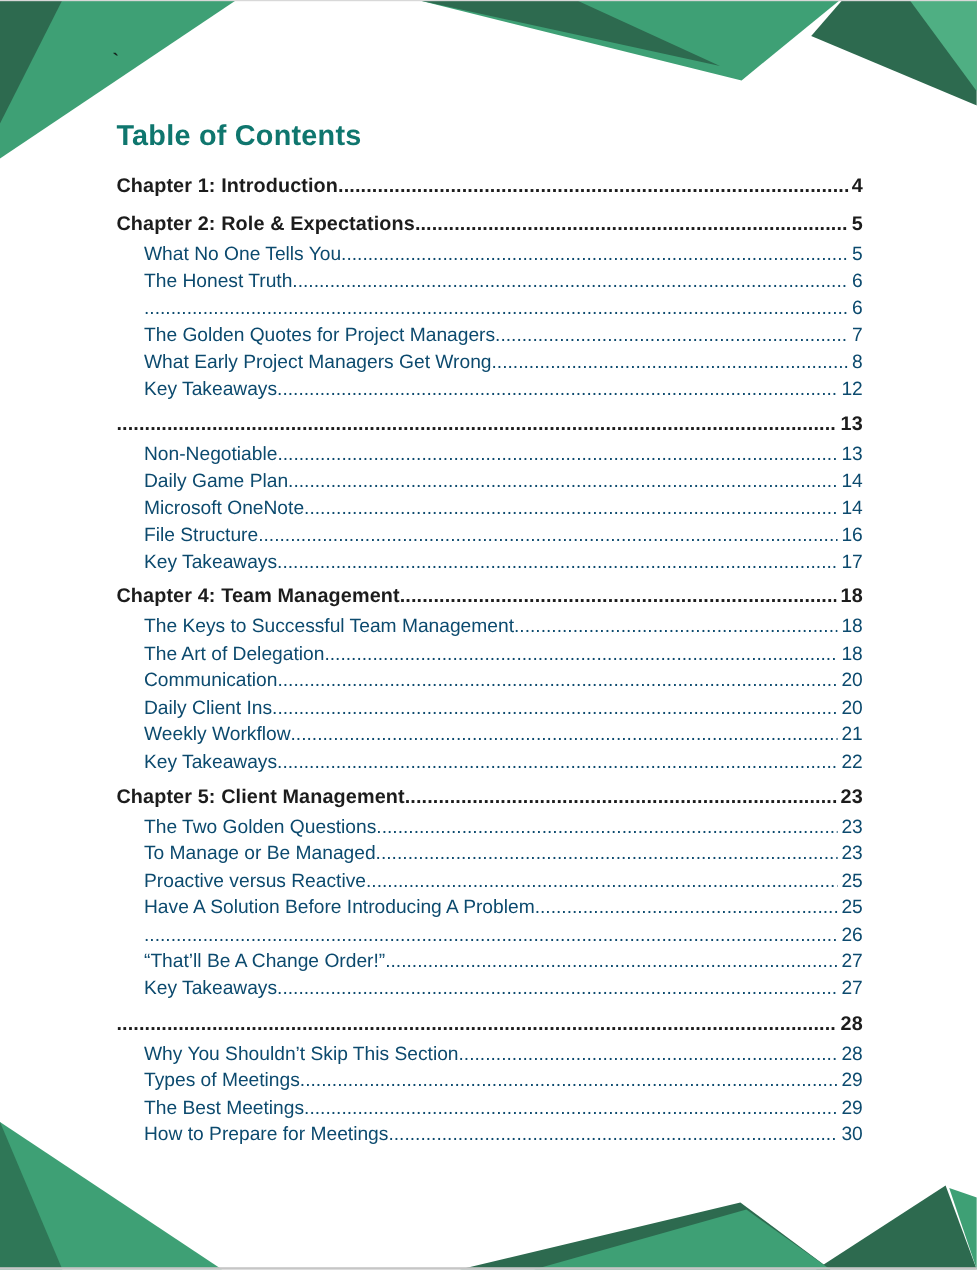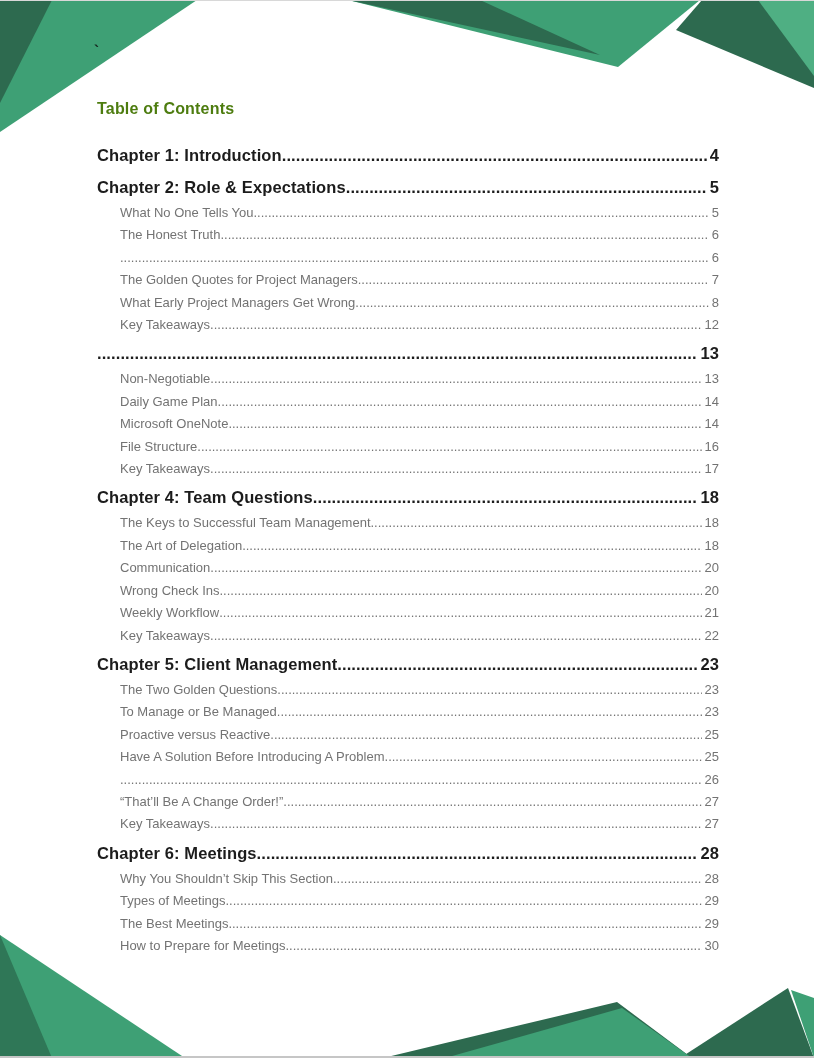--- a/index.html
+++ b/index.html
@@ -28,44 +28,44 @@
   svg.deco.bottom { bottom: 0; }
 
   .stray-mark {
     position: absolute; left: 94px; top: 42px;
     font-size: 15px; font-weight: 700; color: #15241d;
     z-index: 10;
   }
   .page-title {
     position: absolute; left: 97px; top: 100px;
     margin: 0;
-    font-size: 16px; font-weight: 800; letter-spacing: 0.2px;
-    color: #4d7c0f;
+    font-size: 24px; font-weight: 800; letter-spacing: 0.2px;
+    color: #0f766e;
     z-index: 10;
   }
   .toc {
     position: absolute; left: 97px; top: 141px; width: 622px;
     z-index: 10;
   }
   .toc-row {
     display: flex; align-items: center;
     white-space: nowrap;
   }
   .toc-row.chapter {
     font-size: 16.5px; font-weight: 600; letter-spacing: 0.1px;
     line-height: 29px;
     margin-top: 3px;
     color: #1c1c1c;
   }
   .toc-row.chapter:first-child { margin-top: 0; }
   .toc-row.section {
-    font-size: 13px; font-weight: 400;
+    font-size: 16px; font-weight: 400;
     line-height: 22.4px;
     padding-left: 23px;
-    color: #737373;
+    color: #0c4a6e;
   }
   .toc-entry-title { flex: 0 0 auto; }
   .dot-leader {
     flex: 1 1 auto;
     overflow: hidden;
     white-space: nowrap;
     min-width: 0;
   }
   .page-number { flex: 0 0 auto; margin-left: 3px; }
 </style>
@@ -150,41 +150,41 @@
         <span class="toc-entry-title">File Structure</span>
         <span class="dot-leader">............................................................................................................................................................................................................................................................................................................</span>
         <span class="page-number">16</span>
       </div>
       <div class="toc-row section">
         <span class="toc-entry-title">Key Takeaways</span>
         <span class="dot-leader">............................................................................................................................................................................................................................................................................................................</span>
         <span class="page-number">17</span>
       </div>
       <div class="toc-row chapter">
-        <span class="toc-entry-title">Chapter 4: Team Questions</span>
+        <span class="toc-entry-title">Chapter 4: Team Management</span>
         <span class="dot-leader">............................................................................................................................................................................................................................................................................................................</span>
         <span class="page-number">18</span>
       </div>
       <div class="toc-row section">
         <span class="toc-entry-title">The Keys to Successful Team Management</span>
         <span class="dot-leader">............................................................................................................................................................................................................................................................................................................</span>
         <span class="page-number">18</span>
       </div>
       <div class="toc-row section">
         <span class="toc-entry-title">The Art of Delegation</span>
         <span class="dot-leader">............................................................................................................................................................................................................................................................................................................</span>
         <span class="page-number">18</span>
       </div>
       <div class="toc-row section">
         <span class="toc-entry-title">Communication</span>
         <span class="dot-leader">............................................................................................................................................................................................................................................................................................................</span>
         <span class="page-number">20</span>
       </div>
       <div class="toc-row section">
-        <span class="toc-entry-title">Wrong Check Ins</span>
+        <span class="toc-entry-title">Daily Client Ins</span>
         <span class="dot-leader">............................................................................................................................................................................................................................................................................................................</span>
         <span class="page-number">20</span>
       </div>
       <div class="toc-row section">
         <span class="toc-entry-title">Weekly Workflow</span>
         <span class="dot-leader">............................................................................................................................................................................................................................................................................................................</span>
         <span class="page-number">21</span>
       </div>
       <div class="toc-row section">
         <span class="toc-entry-title">Key Takeaways</span>
@@ -224,21 +224,20 @@
         <span class="toc-entry-title">“That’ll Be A Change Order!”</span>
         <span class="dot-leader">............................................................................................................................................................................................................................................................................................................</span>
         <span class="page-number">27</span>
       </div>
       <div class="toc-row section">
         <span class="toc-entry-title">Key Takeaways</span>
         <span class="dot-leader">............................................................................................................................................................................................................................................................................................................</span>
         <span class="page-number">27</span>
       </div>
       <div class="toc-row chapter">
-        <span class="toc-entry-title">Chapter 6: Meetings</span>
         <span class="dot-leader">............................................................................................................................................................................................................................................................................................................</span>
         <span class="page-number">28</span>
       </div>
       <div class="toc-row section">
         <span class="toc-entry-title">Why You Shouldn’t Skip This Section</span>
         <span class="dot-leader">............................................................................................................................................................................................................................................................................................................</span>
         <span class="page-number">28</span>
       </div>
       <div class="toc-row section">
         <span class="toc-entry-title">Types of Meetings</span>

